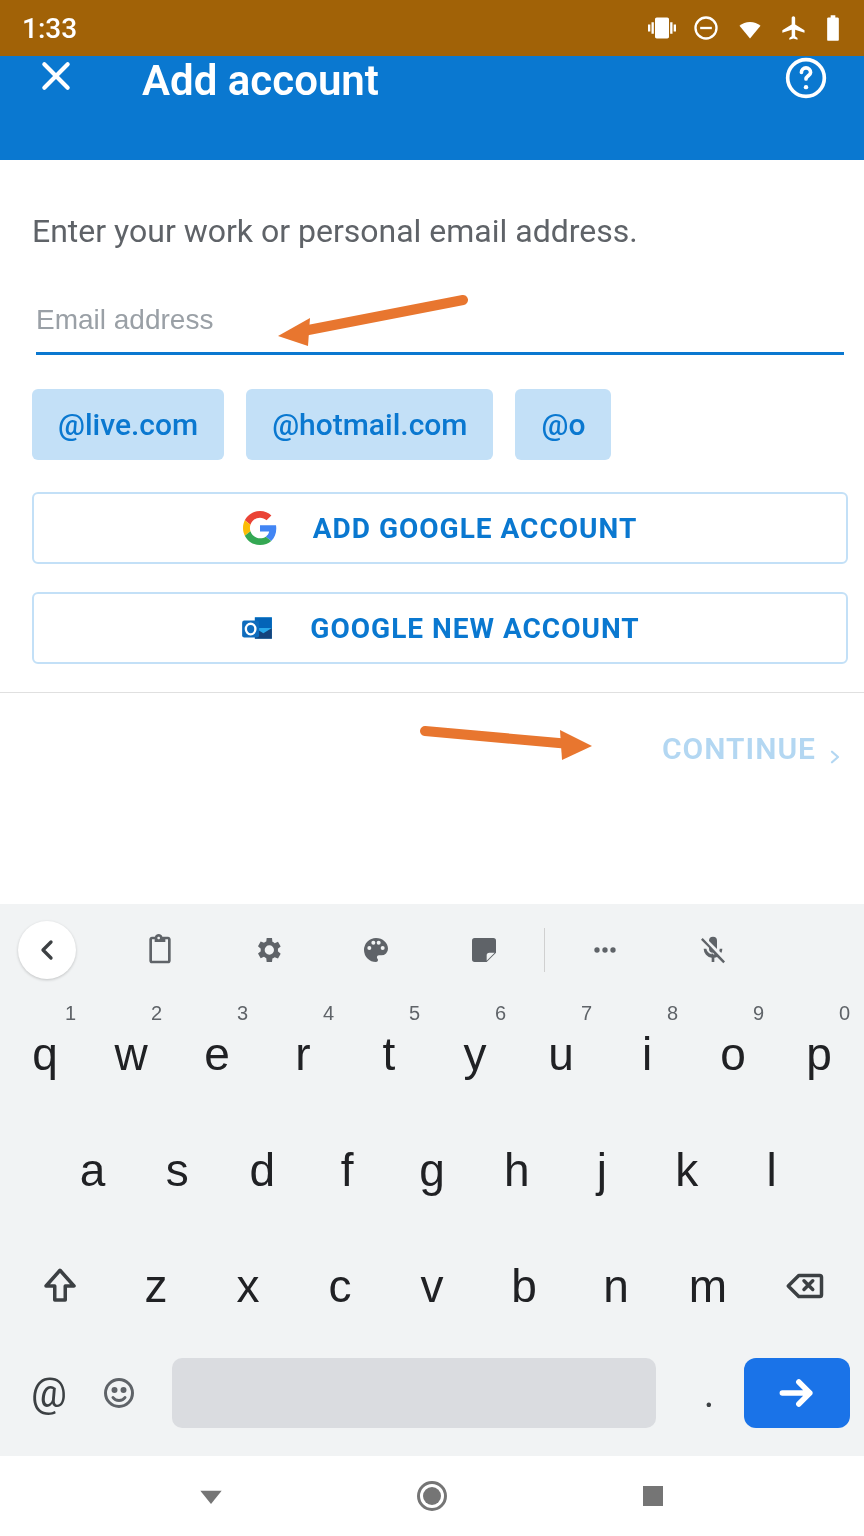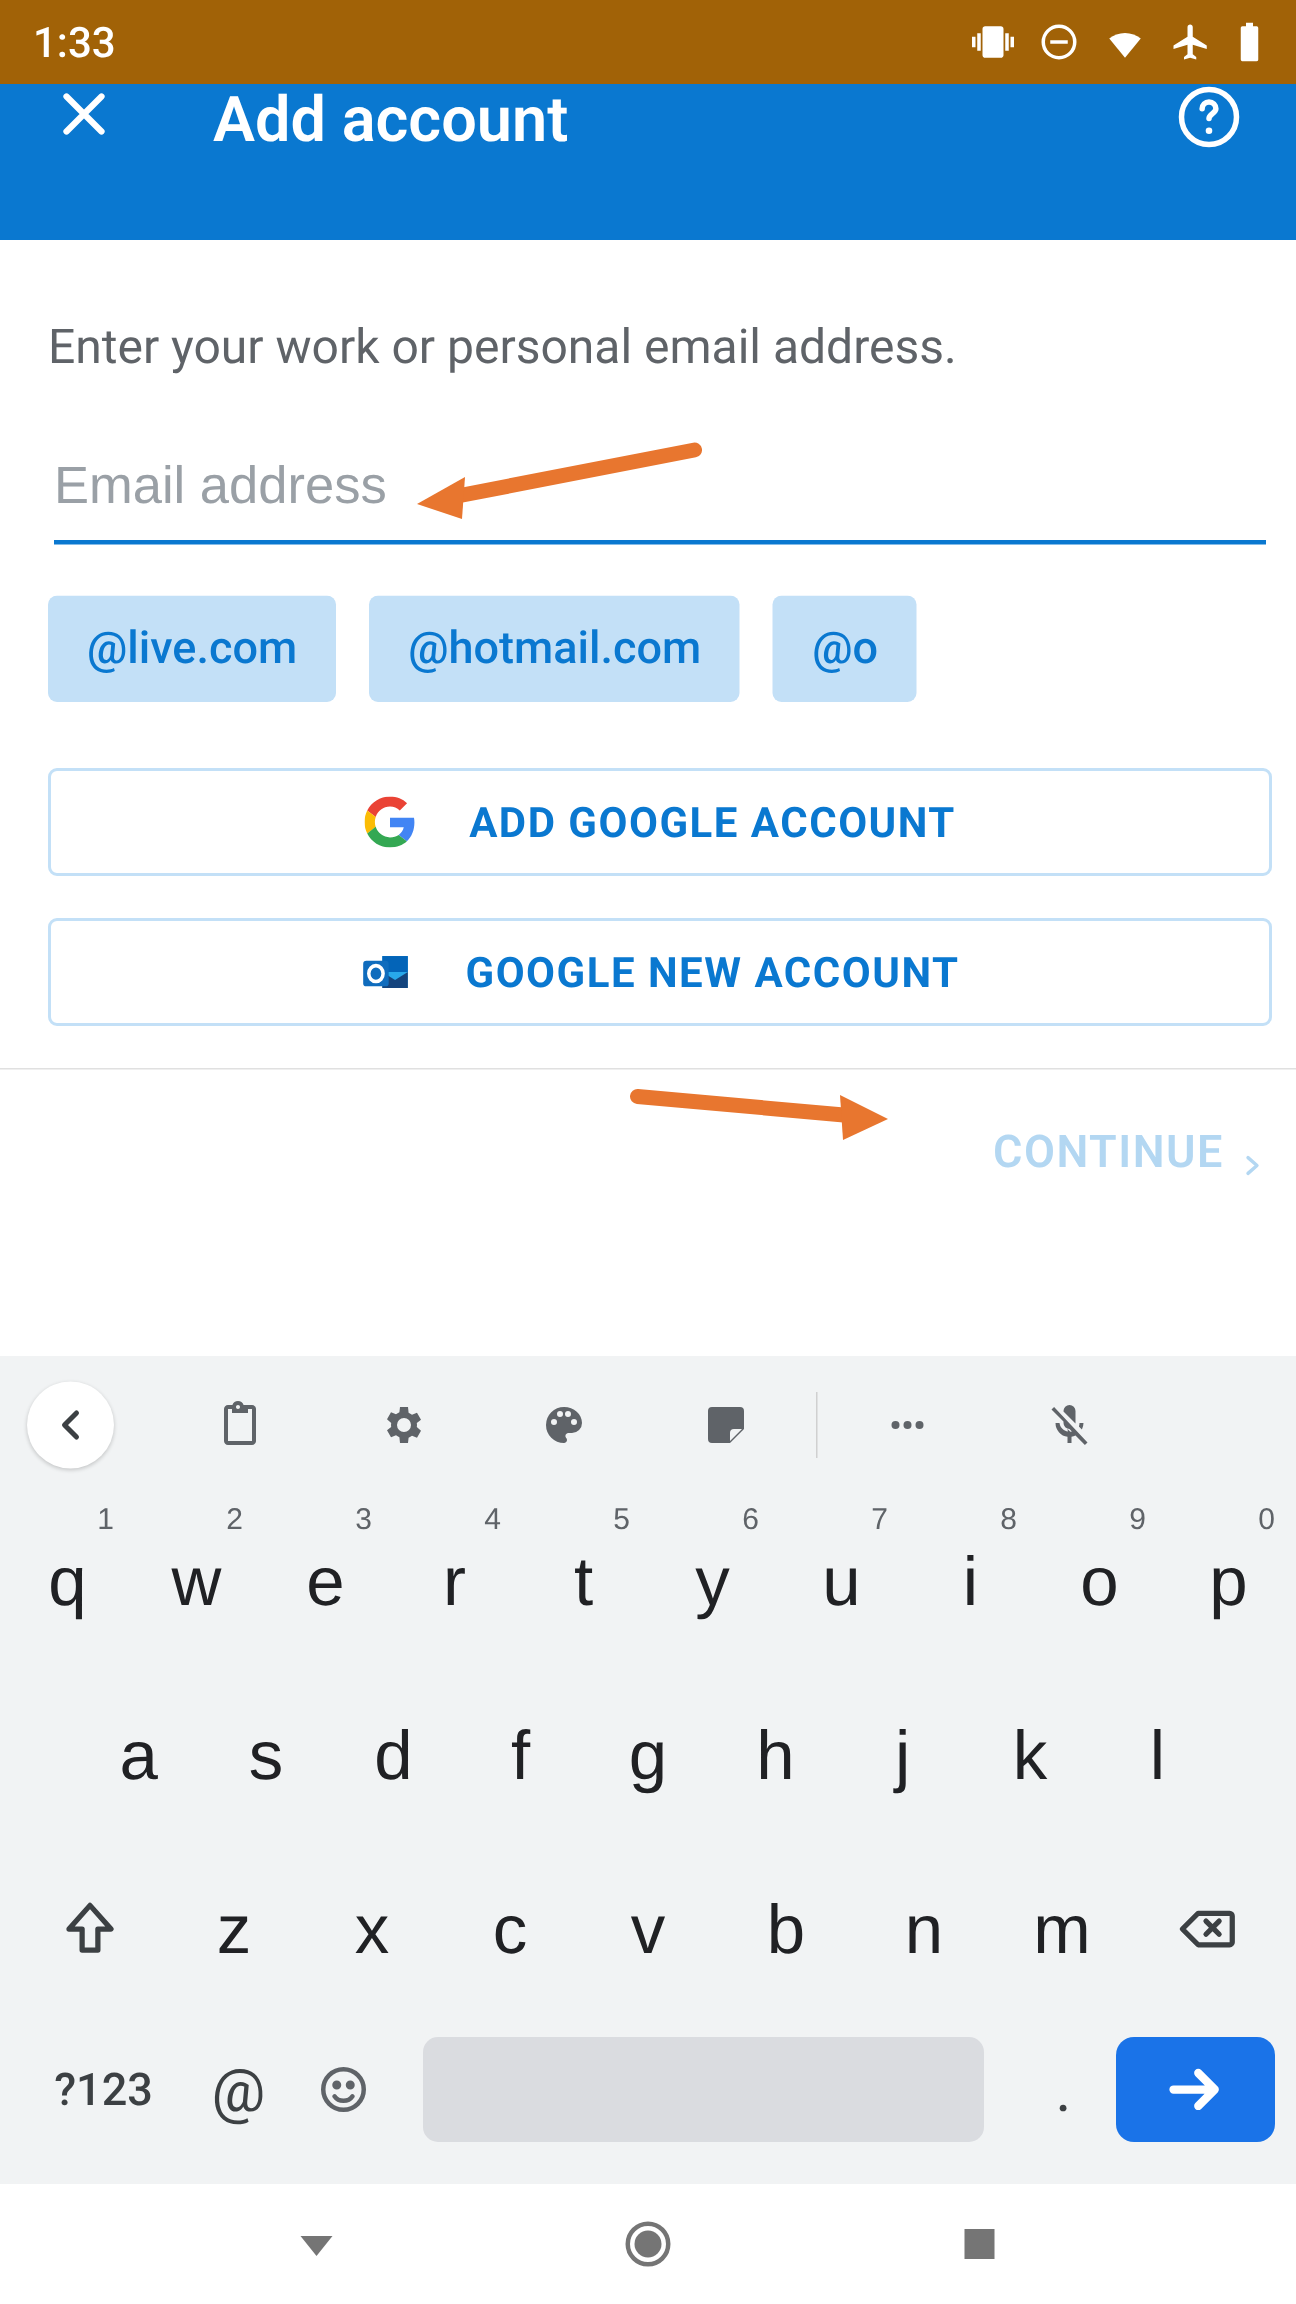--- a/index.html
+++ b/index.html
@@ -39,33 +39,33 @@
     .header .title { font-size: 42px; font-weight: 600; margin-left: 66px; flex: 1; }
     .header .help-icon { width: 44px; height: 44px; cursor: pointer; }
     
     .main { padding: 52px 16px 0 32px; }
     .prompt { font-size: 32px; color: #5f6368; margin-bottom: 40px; }
     .input-wrap { position: relative; margin-bottom: 34px; padding: 0 4px; }
     .email-input {
       width: 100%;
       border: none;
       border-bottom: 3px solid #0a78d0;
-      font-size: 35px;
+      font-size: 28px;
       padding: 14px 0 16px 0;
       outline: none;
       color: #202124;
       background: transparent;
     }
     .email-input::placeholder { color: #9aa0a6; }
     
     .chips {
       display: flex;
       gap: 22px;
       overflow: hidden;
-      margin-bottom: 44px;
+      margin-bottom: 32px;
     }
     .chip {
       flex-shrink: 0;
       background: #c3e0f7;
       color: #0a78d0;
       font-size: 30px;
       font-weight: 500;
       padding: 18px 26px;
       border-radius: 6px;
       cursor: pointer;
@@ -454,21 +454,20 @@
       </div>
     <button class="kb-key backspace-key">
       <svg viewBox="0 0 24 24">
           <path d="M21 6H9l-6 6 6 6h12a1 1 0 001-1V7a1 1 0 00-1-1z" stroke-linejoin="round"></path>
           <path d="M12 9l5 5M17 9l-5 5" stroke-linecap="round"></path>
         </svg>
     </button>
   </div>
 
   <div class="kb-row row-bottom">
-    <div class="kb-bottom-key symkey">?123</div>
     <div class="kb-bottom-key atkey">@</div>
     <div class="kb-bottom-key emojikey">
       <svg viewBox="0 0 24 24">
           <circle cx="12" cy="12" r="9"></circle>
           <circle cx="9" cy="10" r="1" fill="#5f6368"></circle>
           <circle cx="15" cy="10" r="1" fill="#5f6368"></circle>
           <path d="M8 15c1 1.5 2.5 2 4 2s3-.5 4-2" stroke-linecap="round"></path>
         </svg>
     </div>
     <div class="kb-bottom-key spacekey"></div>

